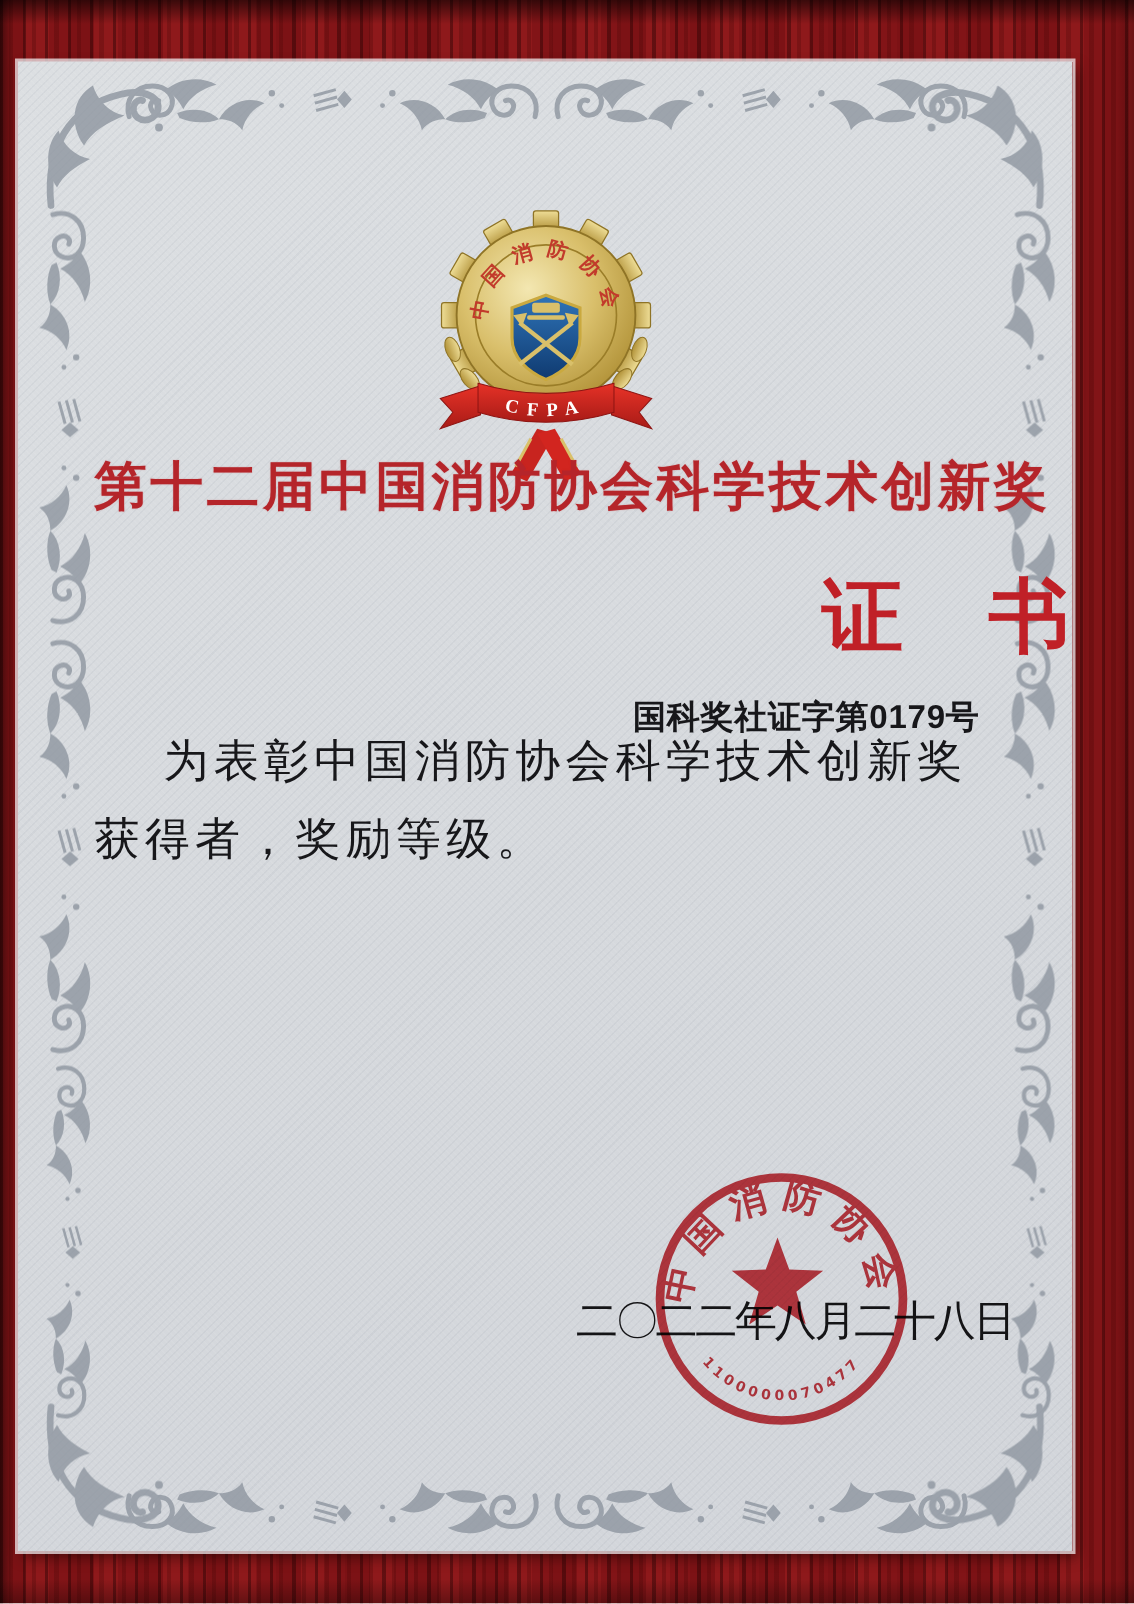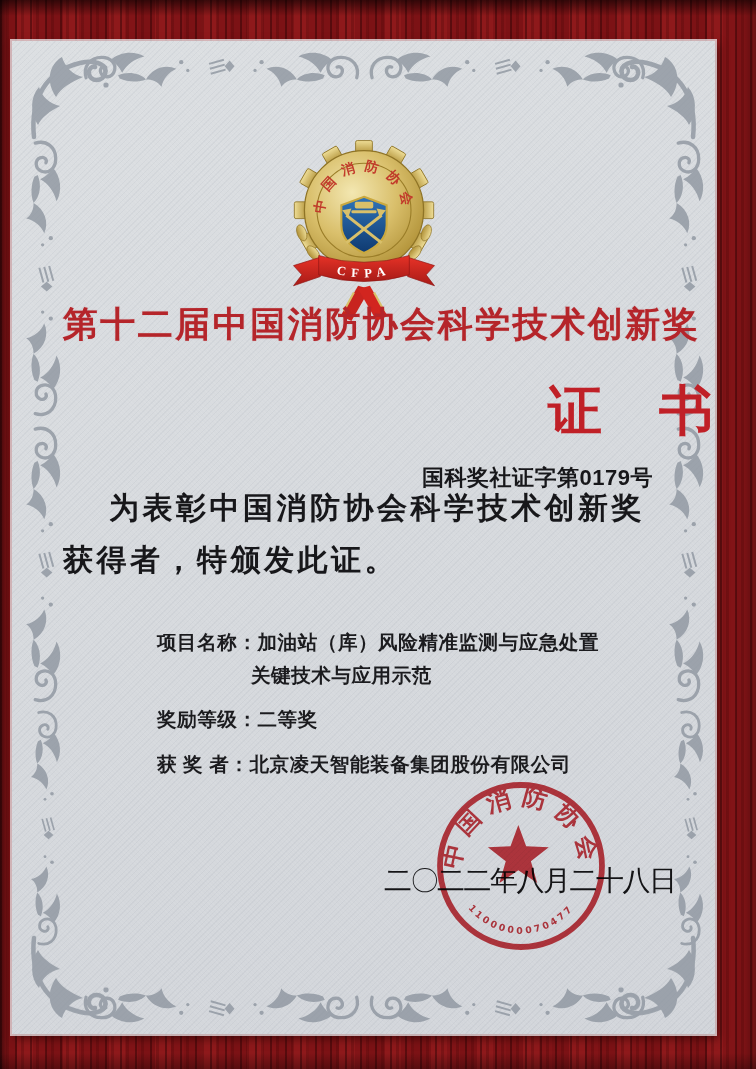--- a/index.html
+++ b/index.html
@@ -26,21 +26,21 @@
   }
   .ornament{position:absolute;left:0;top:0;}
   .award-title{position:absolute;left:18px;top:260px;width:100%;text-align:center;
     font-weight:bold;font-size:35px;letter-spacing:2.5px;color:#b5252a;
     text-shadow:0 0 1px rgba(181,37,42,.35);}
   .cert-word{position:absolute;left:0;top:334px;width:100%;text-align:right;
     font-weight:bold;font-size:54px;color:#c02027;word-spacing:38px;letter-spacing:2px;}
   .ref-line{position:absolute;top:422px;right:62px;font-weight:bold;font-size:22px;
     color:#17171a;letter-spacing:.5px;margin-left:31px;}
   .citation{position:absolute;left:51px;top:452px;width:600px;color:#17171a;
-    font-family:"DejaVu Serif","Liberation Serif",serif;font-weight:700;
+    font-family:"DejaVu Serif","Liberation Serif",serif;font-weight:400;
     font-size:30px;letter-spacing:3.5px;line-height:1;}
   .citation .l1{padding-left:46px;}
   .citation .l2{margin-top:22px;}
   .fields{position:absolute;left:145px;top:590px;color:#1b1b1e;font-weight:bold;
     font-size:19.5px;letter-spacing:.6px;line-height:1.15;}
   .fields .row1b{padding-left:94px;margin-top:11px;}
   .fields .row2{margin-top:21px;}
   .fields .row3{margin-top:23px;}
   .logo-wrap{position:absolute;left:50%;top:92px;margin-left:-84px;width:168px;height:188px;}
   .date-line{position:absolute;left:372px;top:821px;z-index:4;
@@ -208,29 +208,23 @@
         </g>
       </svg>
     </div>
 
     <div class="award-title">第十二届中国消防协会科学技术创新奖</div>
     <div class="cert-word">证 书</div>
     <div class="ref-line">国科奖社证字第0179号</div>
 
     <div class="citation">
       <div class="l1">为表彰中国消防协会科学技术创新奖</div>
-      <div class="l2">获得者，特颁发此证。</div>
+      <div class="l2">获得者，奖励等级。</div>
     </div>
 
-    <div class="fields">
-      <div class="row1a"><span>项目名称：</span><span>加油站（库）风险精准监测与应急处置</span></div>
-      <div class="row1b">关键技术与应用示范</div>
-      <div class="row2"><span>奖励等级：</span><span>二等奖</span></div>
-      <div class="row3"><span>获 奖 者：</span><span>北京凌天智能装备集团股份有限公司</span></div>
-    </div>
 
     <div class="date-line">二〇二二年八月二十八日</div>
 
     <div class="seal-wrap">
       <svg width="178" height="178" viewBox="-100 -100 200 200">
         <defs>
           <path id="sa" d="M-63.9,23.3 A68,68 0 1 1 63.9,23.3" fill="none"></path>
           <path id="sb" d="M-71.4,26 A76,76 0 0 0 71.4,26" fill="none"></path>
         </defs>
         <g fill="#c8242d" stroke="#c8242d" opacity="0.95">

